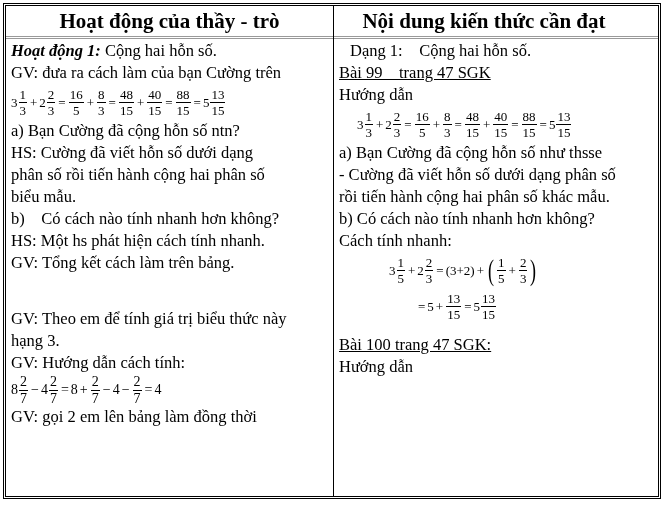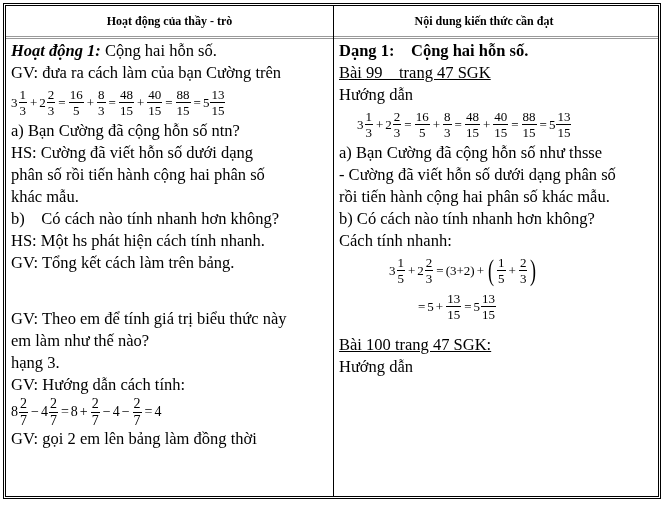--- a/index.html
+++ b/index.html
@@ -17,34 +17,34 @@
     .header-row {
       position: absolute; left: 0; top: 0; right: 0; height: 30px;
       border-bottom: 3px double #9a9a9a;
     }
     .col-divider {
       position: absolute; top: 0; bottom: 0; left: 327px;
       width: 0; border-left: 1px solid #000;
     }
     .hcell {
       position: absolute; top: 0; height: 30px; line-height: 30px;
-      text-align: center; font-weight: bold; font-size: 12px;
+      text-align: center; font-weight: bold; font-size: 21px;
     }
     .hcell.left { left: 0; width: 327px; }
     .hcell.right { left: 316px; width: 324px; }
     .col {
       position: absolute; top: 34px; bottom: 0;
       font-size: 16.5px; line-height: 22px;
     }
     .col.left { left: 5px; width: 318px; }
     .col.right { left: 333px; width: 318px; }
     .line { white-space: nowrap; }
     .u { text-decoration: underline; }
     .bi { font-weight: bold; font-style: italic; }
-    .b { font-weight: bold; }
+    .b { font-weight: normal; margin-left: 11px; }
     .math {
       display: flex; align-items: center; font-size: 13px; line-height: 1;
       font-family: "Liberation Serif", serif; white-space: nowrap;
     }
     .frac {
       display: inline-flex; flex-direction: column; align-items: center;
       margin: 0 1px; vertical-align: middle;
     }
     .frac .num { border-bottom: 1px solid #000; padding: 0 1px 1px; }
     .frac .den { padding-top: 1px; }
@@ -109,27 +109,26 @@
       <span>5</span>
       <span class="frac">
           <span class="num">13</span>
           <span class="den">15</span>
         </span>
     </div>
 
     <div class="line">a) Bạn Cường đã cộng hỗn số ntn?</div>
     <div class="line">HS: Cường đã viết hỗn số dưới dạng</div>
     <div class="line">phân số rồi tiến hành cộng hai phân số</div>
-    <div class="line">khác mẫu.</div>
+    <div class="line">biểu mẫu.</div>
     <div class="line" style="white-space:pre;">b)    Có cách nào tính nhanh hơn không?</div>
     <div class="line">HS: Một hs phát hiện cách tính nhanh.</div>
     <div class="line">GV: Tổng kết cách làm trên bảng.</div>
     <div class="spacer" style="height:34px;"></div>
     <div class="line">GV: Theo em để tính giá trị biểu thức này</div>
-    <div class="line">em làm như thế nào?</div>
     <div class="line">hạng 3.</div>
     <div class="line">GV: Hướng dẫn cách tính:</div>
 
     <div class="math" style="height:32px; font-size:14px;">
       <span>8</span>
       <span class="frac">
           <span class="num">2</span>
           <span class="den">7</span>
         </span>
       <span class="op">−</span>

